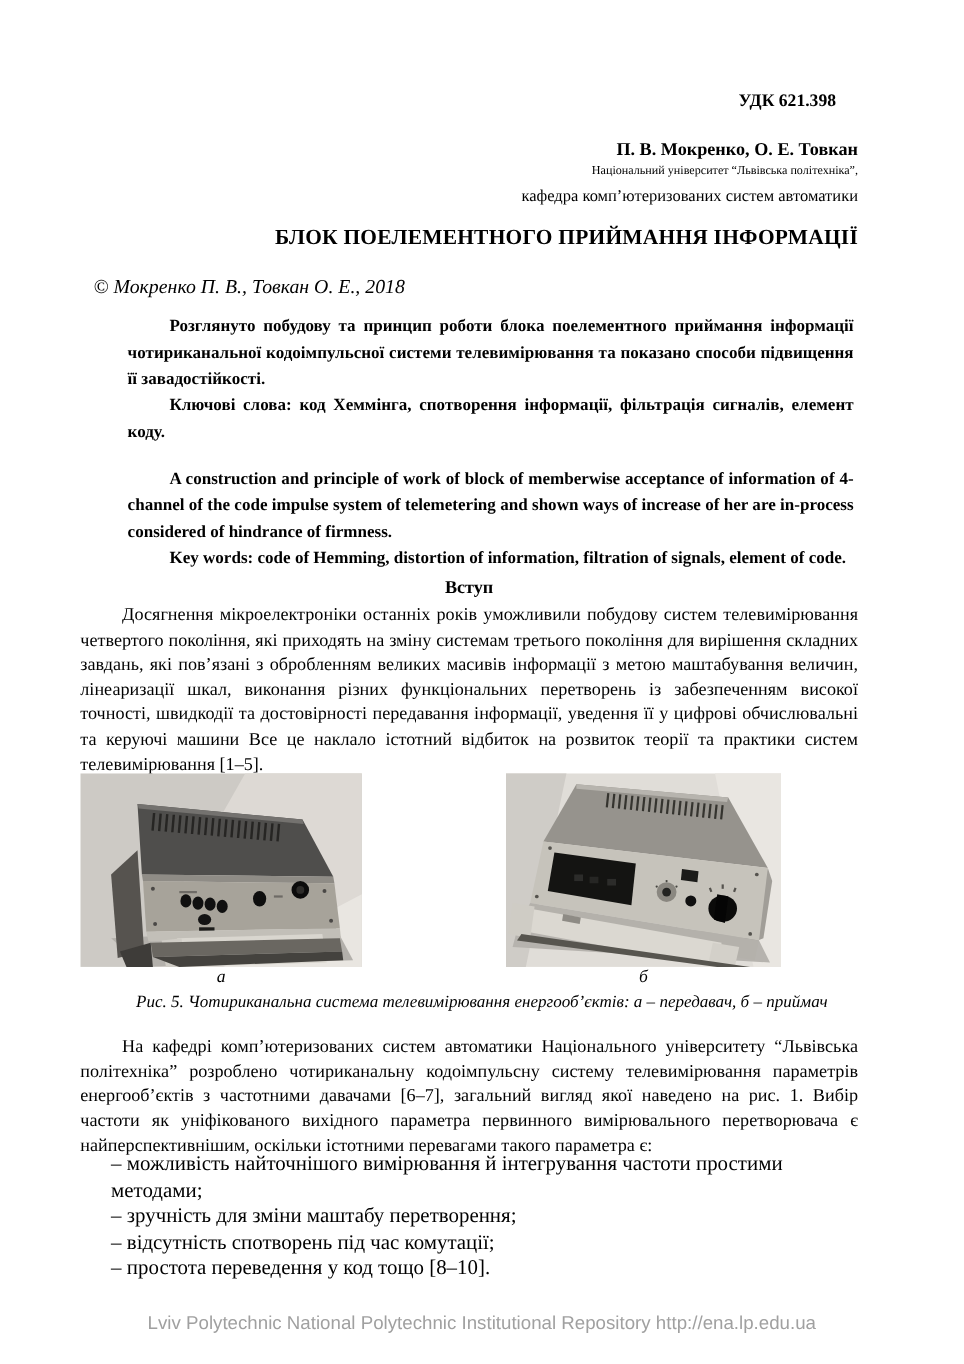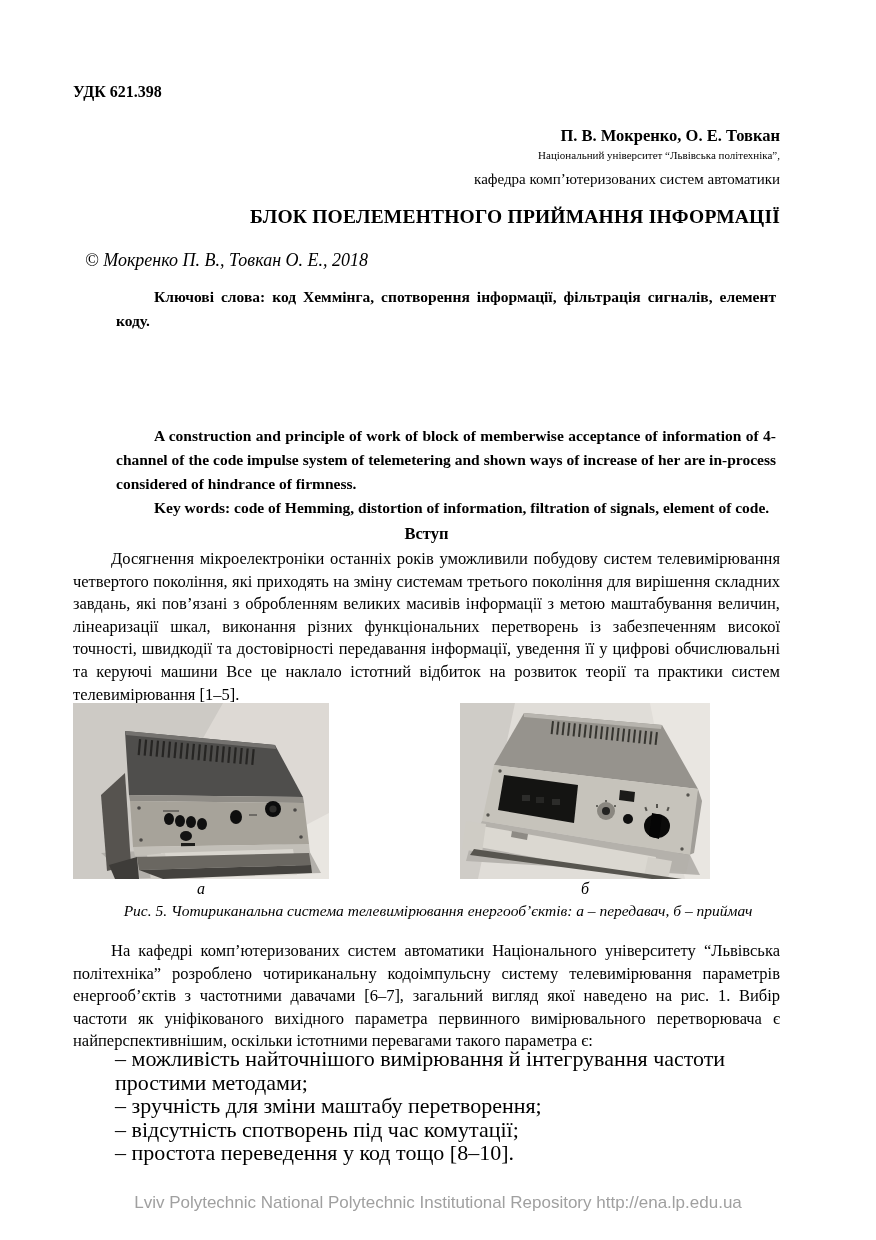--- a/index.html
+++ b/index.html
@@ -7,21 +7,21 @@
     position:relative;
     width:876px;height:1240px;
     background:#ffffff;
     font-family:"Liberation Serif",serif;
     color:#000;
     overflow:hidden;
   }
   .abs{position:absolute;}
   .udk{
     left:73px;width:707px;top:83px;
-    text-align:left;padding-right:20px;box-sizing:border-box;
+    text-align:right;padding-right:20px;box-sizing:border-box;
     font-weight:bold;font-size:16px;
   }
   .authors{
     left:73px;width:707px;top:126px;
     text-align:right;font-weight:bold;font-size:16.5px;
   }
   .affil1{left:73px;width:707px;top:149px;text-align:right;font-size:11px;}
   .affil2{left:73px;width:707px;top:171px;text-align:right;font-size:15px;}
   .title{
     left:73px;width:707px;top:206px;
@@ -51,21 +51,21 @@
   .photo-a{left:73px;width:256px;}
   .photo-b{left:460px;width:250px;}
   .photo svg{display:block;width:100%;height:100%;}
   .fig-label{top:880px;text-align:center;font-style:italic;font-size:16px;}
   .fig-label-a{left:73px;width:256px;}
   .fig-label-b{left:460px;width:250px;}
   .fig-caption{
     left:40px;width:796px;top:902px;
     text-align:center;font-style:italic;font-size:15.5px;
   }
-  .bullets{left:73px;width:707px;top:1047px;font-size:22px;line-height:23.5px;}
+  .bullets{left:59px;width:707px;top:1047px;font-size:19px;line-height:23.5px;}
   .bullets div{padding-left:42px;}
   .page-number{left:0;width:876px;top:1147px;text-align:center;font-size:16px;}
   .footer{
     left:0;width:876px;top:1193px;text-align:center;
     font-family:"Liberation Sans",sans-serif;
     font-size:17px;color:#a0a0a0;
   }
 </style>
 </head>
 <body>
@@ -76,20 +76,21 @@
 
   <div class="abs authors">П. В. Мокренко, О. Е. Товкан</div>
   <div class="abs affil1">Національний університет “Львівська політехніка”,</div>
   <div class="abs affil2">кафедра комп’ютеризованих систем автоматики</div>
 
   <div class="abs title">БЛОК ПОЕЛЕМЕНТНОГО ПРИЙМАННЯ ІНФОРМАЦІЇ</div>
 
   <div class="abs copyright">© Мокренко П. В., Товкан О. Е., 2018</div>
 
   <div class="abs abstract abstract-uk">
+    <p>Розглянуто побудову та принцип роботи блока поелементного приймання інформації чотириканальної кодоімпульсної системи телевимірювання та показано способи підвищення її завадостійкості.</p>
     <p>Ключові слова: код Хеммінга, спотворення інформації, фільтрація сигналів, елемент коду.</p>
   </div>
 
   <div class="abs abstract abstract-en">
     <p>A construction and principle of work of block of memberwise acceptance of information of 4-channel of the code impulse system of telemetering and shown ways of increase of her are in-process considered of hindrance of firmness.</p>
     <p>Key words: code of Hemming, distortion of information, filtration of signals, element of code.</p>
   </div>
 
   <div class="abs section-heading">Вступ</div>
 

